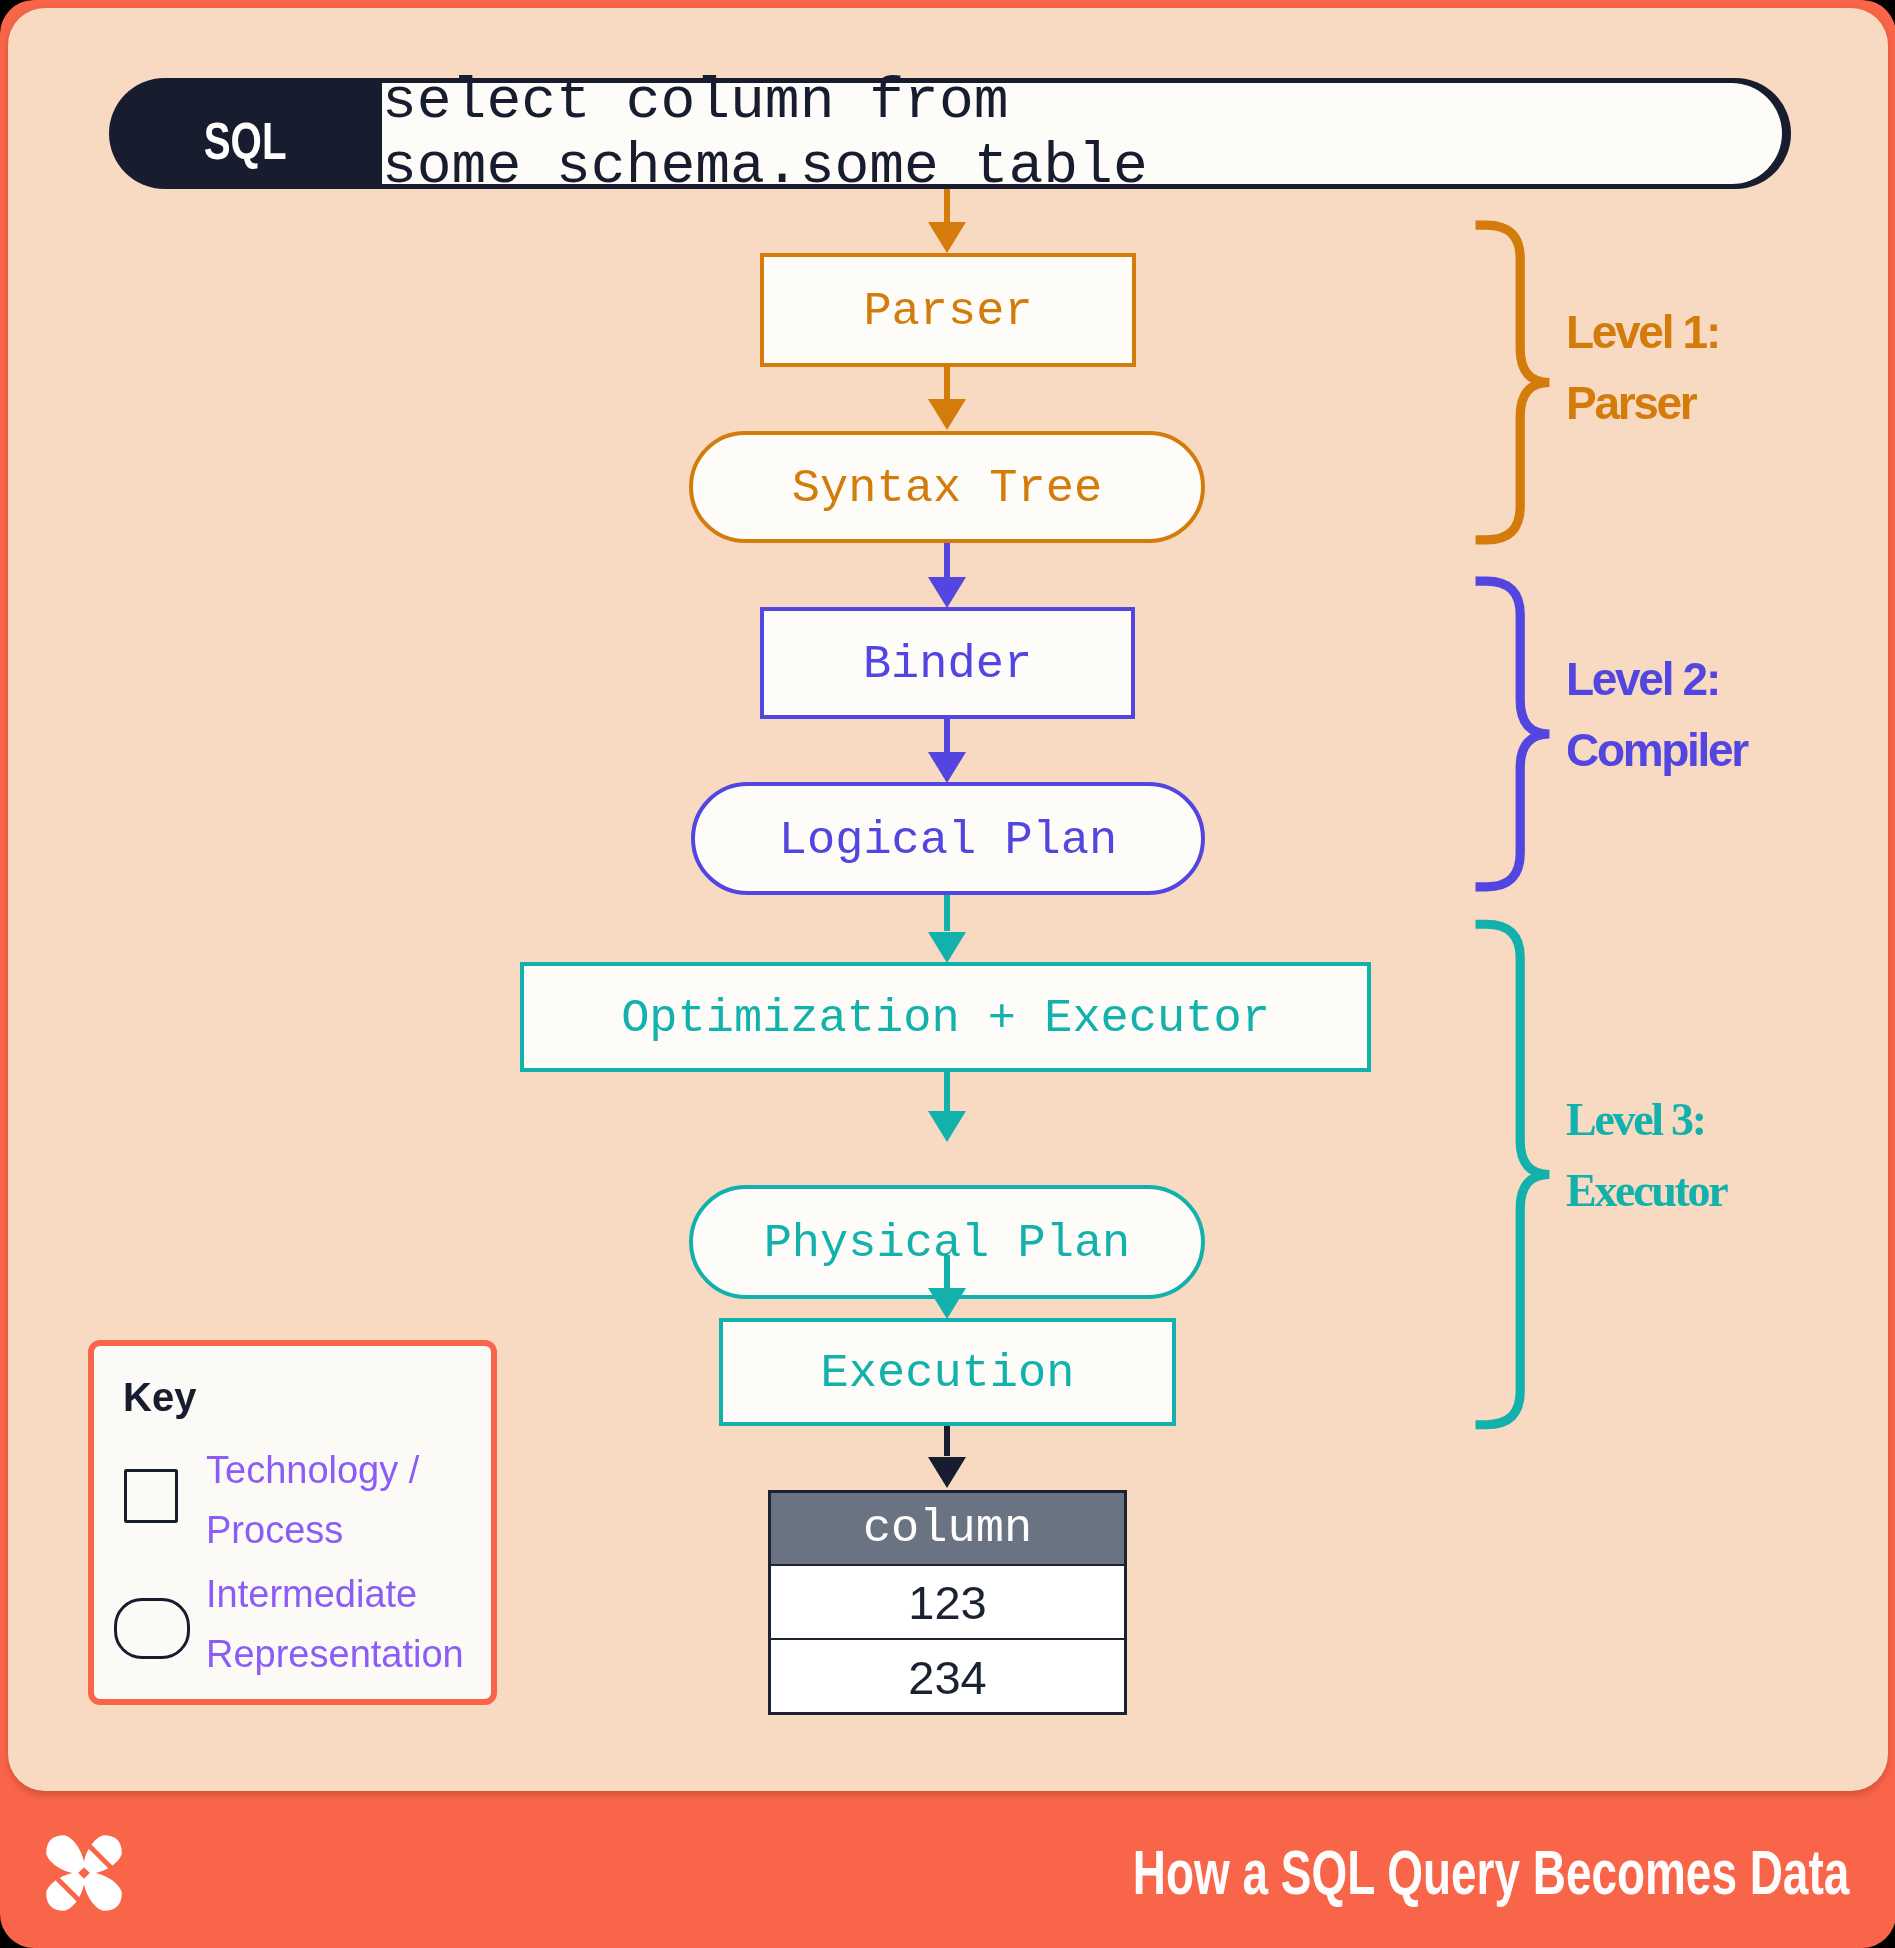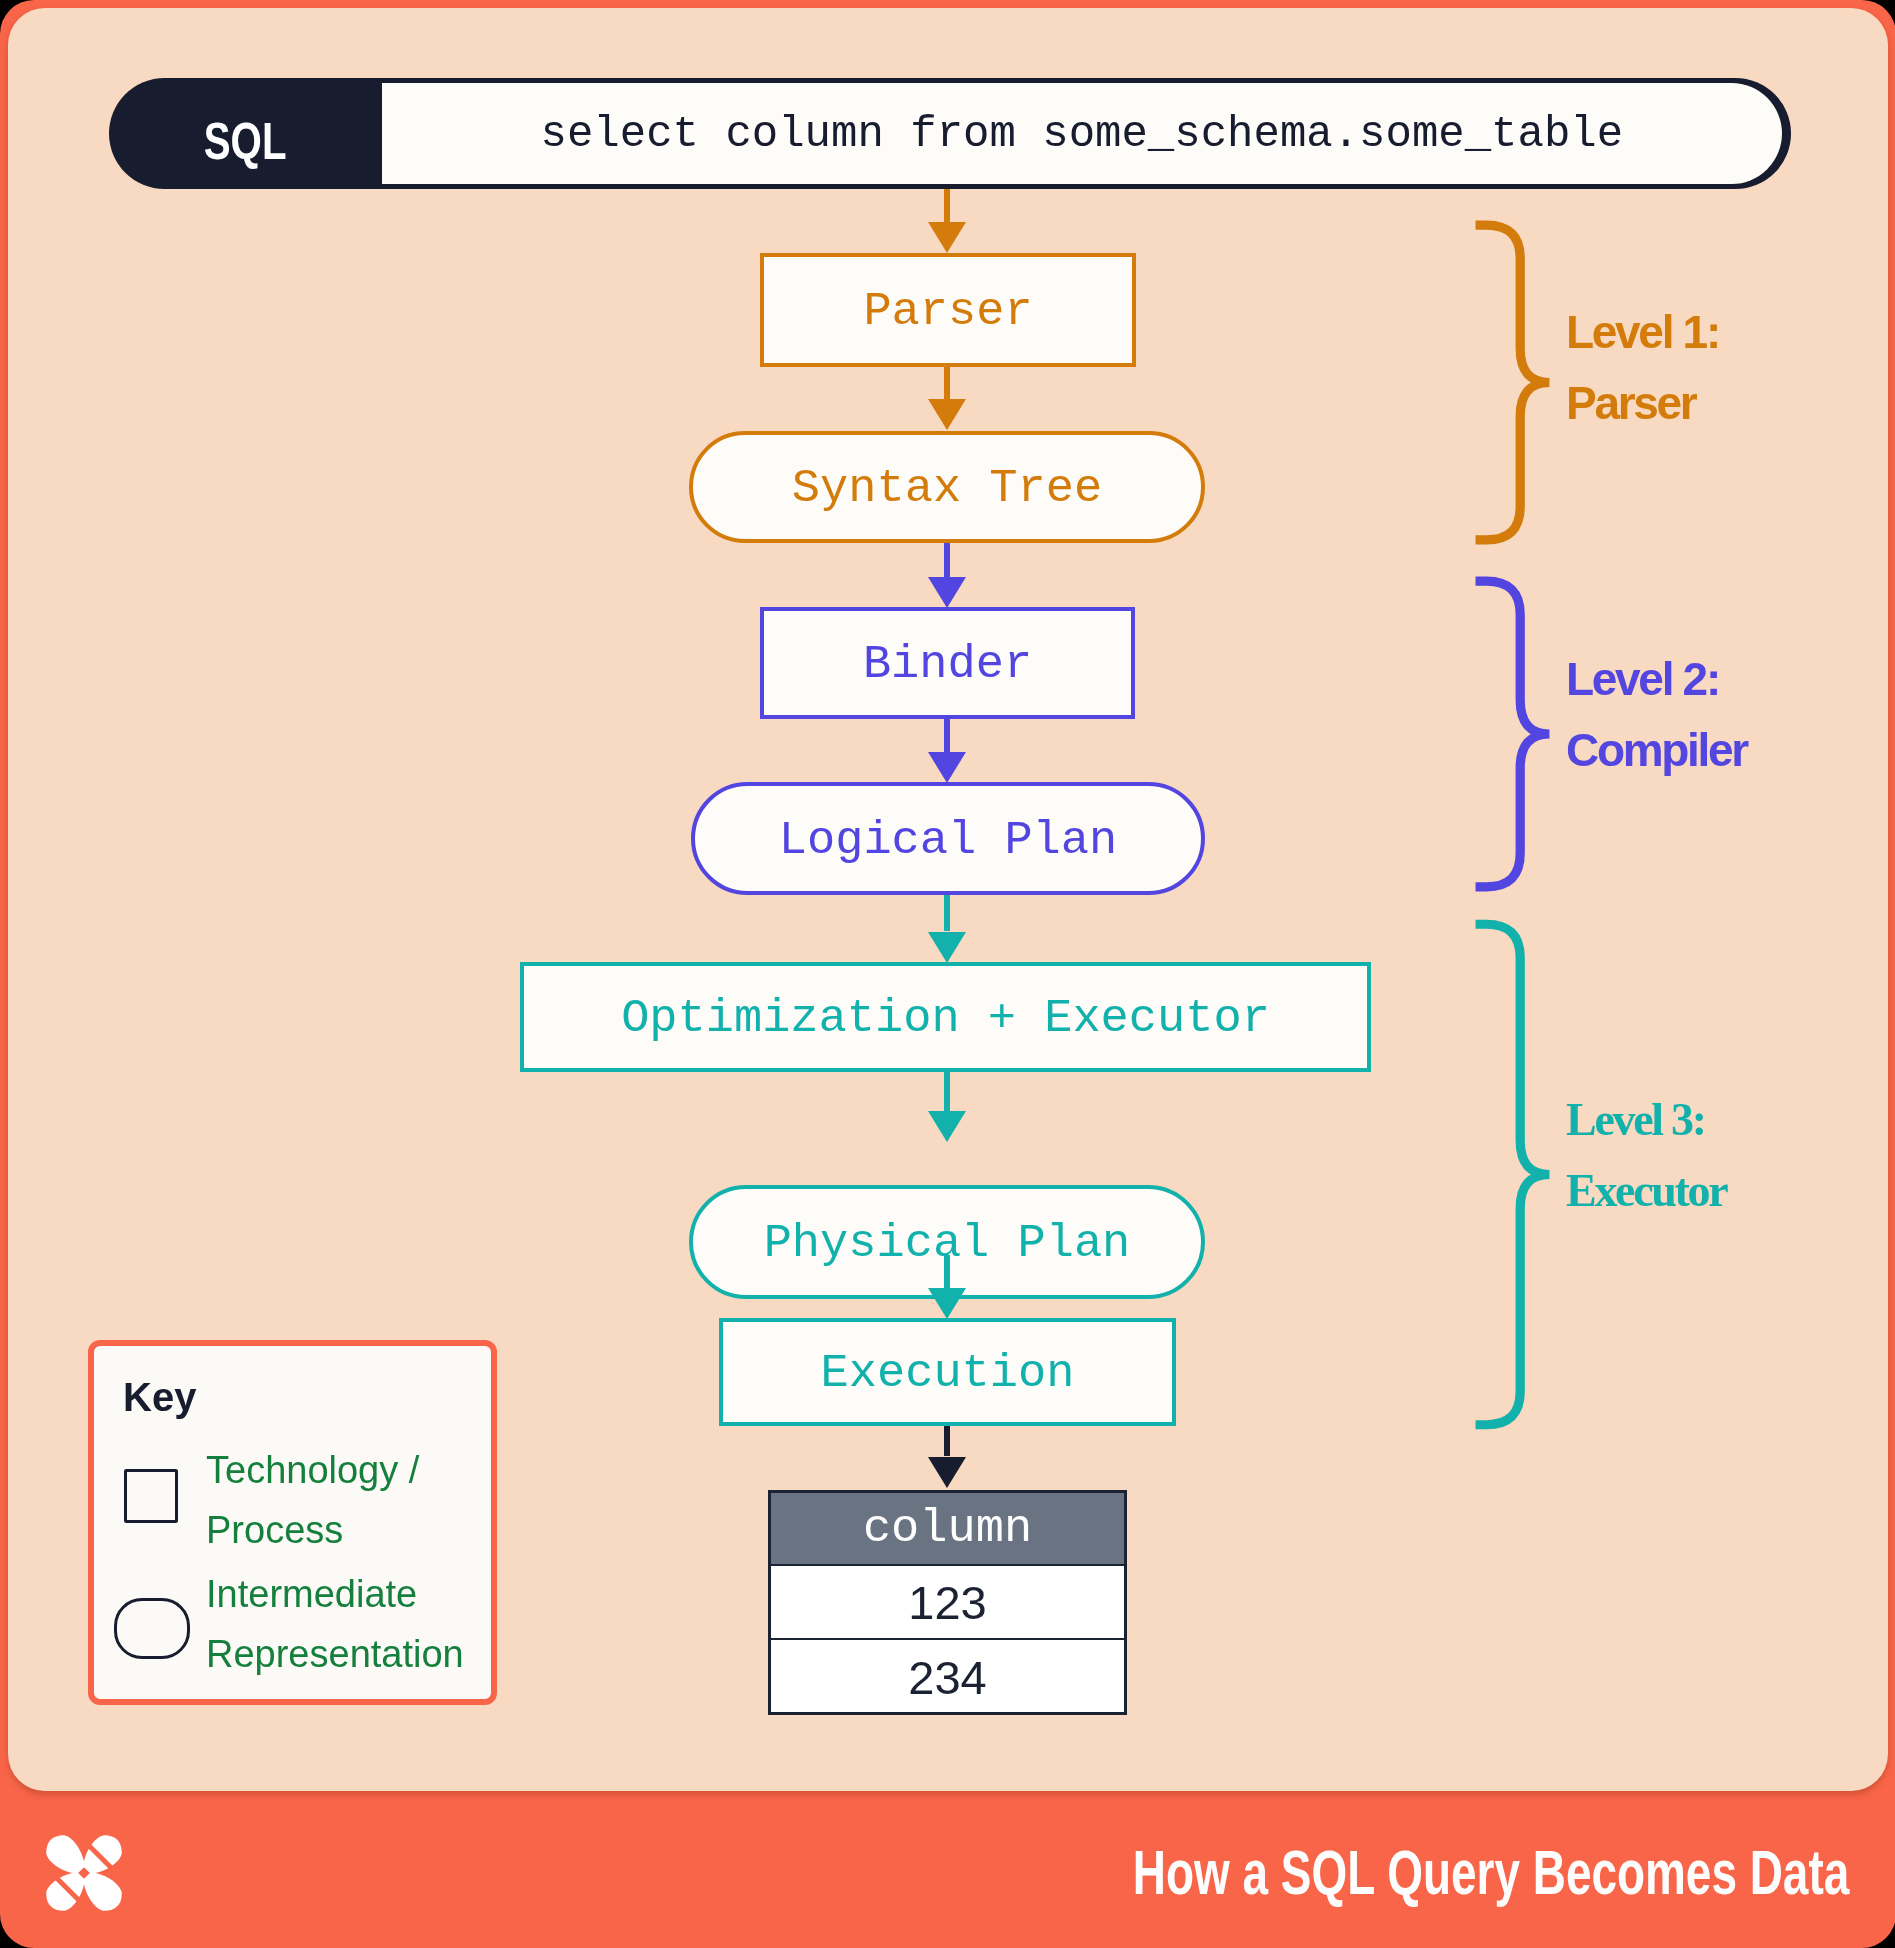--- a/index.html
+++ b/index.html
@@ -7,21 +7,21 @@
          font-family:"Liberation Sans", sans-serif;}
   .frame{position:absolute;left:0;top:0;width:1896px;height:1948px;background:#f96549;border-radius:34px;}
   .card{position:absolute;left:7.7px;top:7.7px;width:1880px;height:1783px;background:#f8d9c2;border-radius:37px;
         box-shadow:0 3.9px 6.2px rgba(140,50,20,0.35);}
   .mono{font-family:"Liberation Mono", monospace;}
 
   
   .sqlpill{position:absolute;left:109px;top:78px;width:1682px;height:111px;background:#171c2e;border-radius:56px;}
   .sqlwhite{position:absolute;left:273px;top:4.6px;right:9.3px;bottom:4.6px;background:#fdfcf9;
             border-radius:0 51px 51px 0;display:flex;align-items:center;justify-content:center;}
-  .sqltext{font-size:44px;color:#171c2e;letter-spacing:0;}
+  .sqltext{font-size:58px;color:#171c2e;letter-spacing:0;}
 
   
   .node{position:absolute;background:#fdfcf9;display:flex;align-items:center;justify-content:center;box-sizing:border-box;}
   .rect{border-radius:0;}
   .pillnode{border-radius:57px;}
   .orange{border:4.6px solid #d47c0b;color:#d47c0b;}
   .purple{border:4.6px solid #5345e0;color:#5345e0;}
   .teal{border:4.6px solid #12b1ab;color:#12b1ab;}
   .node span{font-family:"Liberation Mono", monospace;font-size:47px;position:relative;top:1.5px;}
 
@@ -40,21 +40,21 @@
   .dtable .row1{border-bottom:2.3px solid #1b2231;box-sizing:border-box;}
 
   
   .keybox{position:absolute;left:88px;top:1340px;width:409px;height:365px;background:#fcfaf7;
           border:6.2px solid #f96549;border-radius:12px;box-sizing:border-box;}
   .keytitle{position:absolute;left:29px;top:29px;font-size:40px;font-weight:bold;color:#171c2e;}
   .keysq{position:absolute;left:30px;top:123px;width:54px;height:54px;border:3.9px solid #171c2e;
          box-sizing:border-box;background:#fcfaf7;border-radius:2.3px;}
   .keypill{position:absolute;left:20px;top:252px;width:76px;height:61px;border:3.9px solid #171c2e;
            box-sizing:border-box;background:#fcfaf7;border-radius:28px;}
-  .keytext{position:absolute;left:112px;font-size:38px;color:#15803d;line-height:60px;}
+  .keytext{position:absolute;left:112px;font-size:38px;color:#8b5cf6;line-height:60px;}
 
   
   .lvl{position:absolute;left:1566px;font-size:46px;font-weight:bold;line-height:71px;letter-spacing:-2.3px;}
   .lvl.o{color:#d47c0b;}
   .lvl.p{color:#5345e0;}
   .lvl.t{color:#12b1ab;font-family:Liberation Serif, serif;}
 
   
 </style>
 </head>

